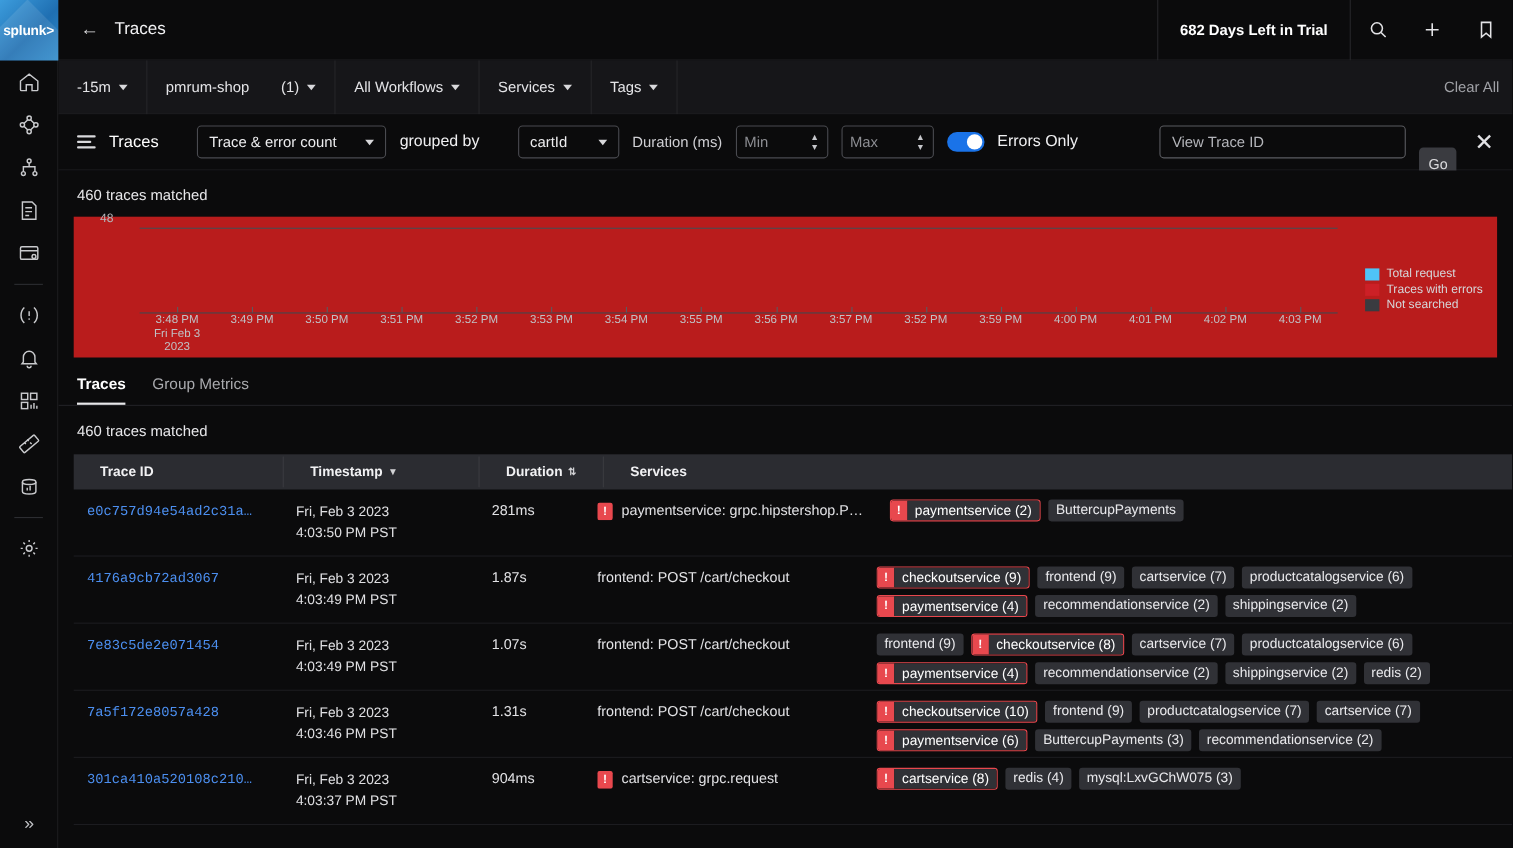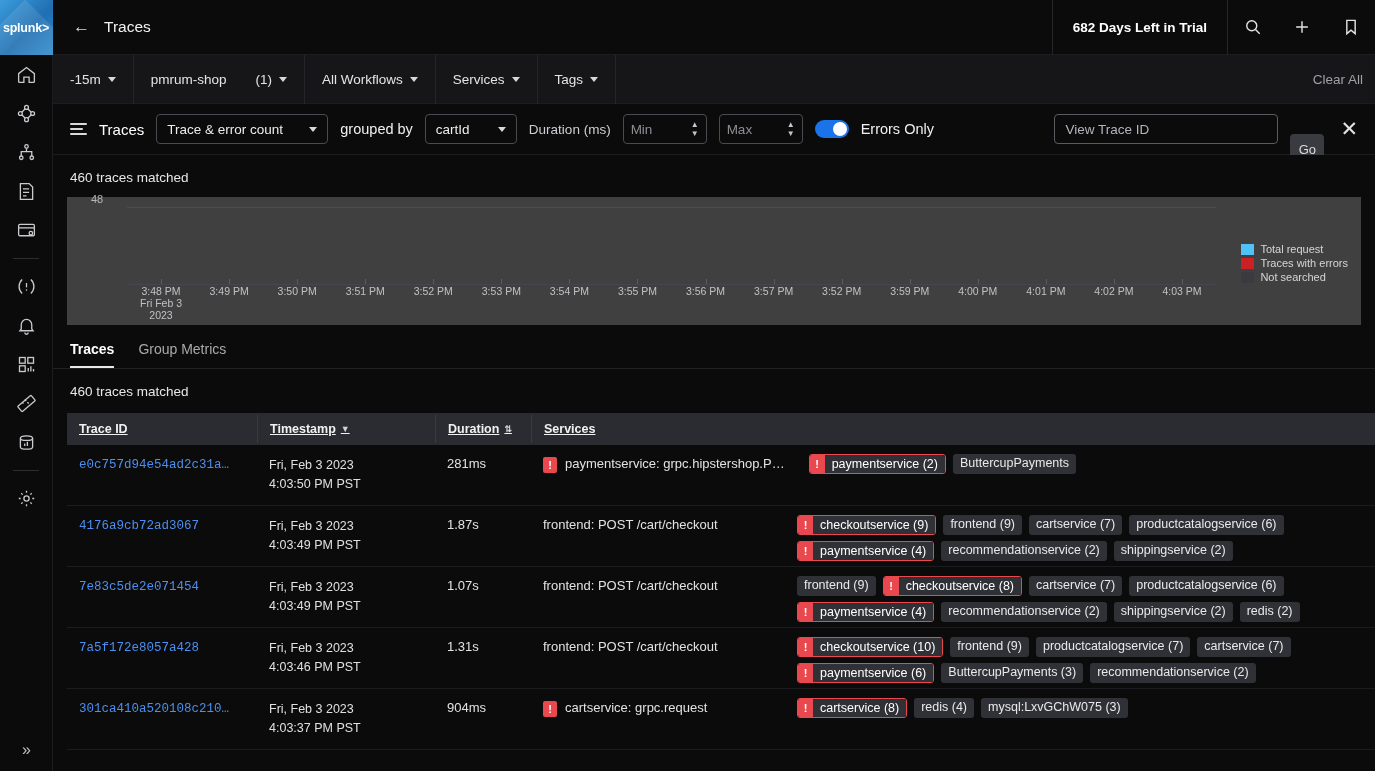--- a/index.html
+++ b/index.html
@@ -81,21 +81,21 @@
     padding: 0 17px; background:#0b0b0c; border-bottom:1px solid #1d1d20;
   }
   .tb-label { font-size:14.5px; color:#f0f0f2; }
   .tb-title { font-size:15px; color:#fff; }
   .hamburger { display:flex; flex-direction:column; gap:3px; cursor:pointer;}
   .hamburger i { display:block; height:2px; background:#d9d9dc; border-radius:1px;}
   .hamburger i:nth-child(1){width:17px;} .hamburger i:nth-child(2){width:13px;} .hamburger i:nth-child(3){width:17px;}
   .select {
     height:30px; border:1px solid #4a4b50; border-radius:4px; background:#0b0b0c;
     display:flex; align-items:center; justify-content:space-between; gap:10px;
-    padding: 0 10px; font-size:13.5px; color:#ededef; cursor:pointer;
+    padding: 0 10px; font-size:13.5px; color:#ededef; cursor:pointer;margin-left:23px;
   }
   .sel-trace { width:172px; }
   .sel-cart { width:92px; }
   .small-label { font-size:13.5px; color:#cfcfd3; }
   .spinner {
     width:84px; height:30px; border:1px solid #4a4b50; border-radius:4px;
     display:flex; align-items:center; justify-content:space-between; padding:0 7px;
     font-size:13.5px; color:#8d8e93; background:#0b0b0c;
   }
   .spin-arrows { display:flex; flex-direction:column; gap:2px; color:#c6c7cb; font-size:8px; line-height:7px;}
@@ -111,21 +111,21 @@
     width:34px;height:30px;background:#3a3b40;border-radius:4px;display:flex;align-items:center;
     justify-content:center;font-size:13px;color:#dcdcdf;cursor:pointer;margin-top:40px;
   }
   .close-x { font-size:21px;color:#e2e2e5;cursor:pointer;padding-left:4px;}
 
   
   .content { flex:1 1 auto; overflow:hidden; background:#0b0b0c; }
   .matched { font-size:13.5px; color:#e7e7ea; padding: 15px 0 0 17px; }
 
   
-  .chart-wrap { margin: 12px 14px 0 14px; background:#404040; padding: 10px 0 6px 0; position:relative; height:128px;}
+  .chart-wrap { margin: 12px 14px 0 14px; background:#b91c1c; padding: 10px 0 6px 0; position:relative; height:128px;}
   .chart-area { position:relative; height:78px; margin: 0 145px 0 60px; }
   .ylabel { position:absolute; left:24px; top:-4px; font-size:11px; color:#b5b6ba;}
   .gridline { position:absolute; left:0; right:0; top:0; height:1px; background:#4c4d52;}
   .bars { position:absolute; left:0; right:0; bottom:0; height:78px; display:flex; align-items:flex-end; }
   .barslot { flex:1 1 0; display:flex; justify-content:center; }
   .bar { width:74%; background:#cc2026; }
   .axis { position:absolute; left:0; right:0; bottom:0; height:1px; background:#46474c;}
   .ticks { position:absolute; left:60px; right:145px; top:88px; display:flex; }
   .tickslot { flex:1 1 0; text-align:center; position:relative; }
   .tickslot:before{content:"";position:absolute;left:50%;top:-6px;width:1px;height:5px;background:#5a5b60;}
@@ -137,21 +137,21 @@
   .legend-txt { font-size:11px; color:#d5d6d9; white-space:nowrap;}
 
   
   .tabs { display:flex; gap:24px; padding: 16px 0 0 17px; border-bottom:1px solid #222226; }
   .tab { font-size:14px; color:#a9aaae; padding-bottom:9px; cursor:pointer; }
   .tab.active { color:#fff; font-weight:bold; border-bottom:2px solid #e8e8ea; }
 
   
   .table { margin-top: 0; }
   .thead { display:flex; background:#2b2c31; height:32px; align-items:center; margin:14px 0 0 14px; }
-  .th { font-size:12.5px; font-weight:bold; color:#f1f1f3; padding:0 12px; height:28px; display:flex; align-items:center; gap:5px;text-decoration:underline;}
+  .th { font-size:12.5px; font-weight:bold; color:#f1f1f3; padding:0 24px; height:28px; display:flex; align-items:center; gap:5px;}
   .th + .th { border-left:1px solid #3a3b40; }
   .c-trace { flex:0 0 190px; }
   .c-time  { flex:0 0 178px; }
   .c-dur   { flex:0 0 96px; }
   .c-op    { flex:0 0 254px; }
   .c-svc   { flex:1 1 auto; }
   .row { display:flex; align-items:flex-start; margin-left:14px; border-bottom:1px solid #1c1c20; min-height:46px; }
   .cell { padding: 11px 12px; font-size:13px; color:#e2e2e5; }
   .trace-link { font-family:Liberation Mono, monospace; font-size:12.5px; color:#4c8ff0; cursor:pointer; white-space:nowrap; overflow:hidden;}
   .ts { line-height:19px; font-size:12.5px; color:#e0e0e3;}

